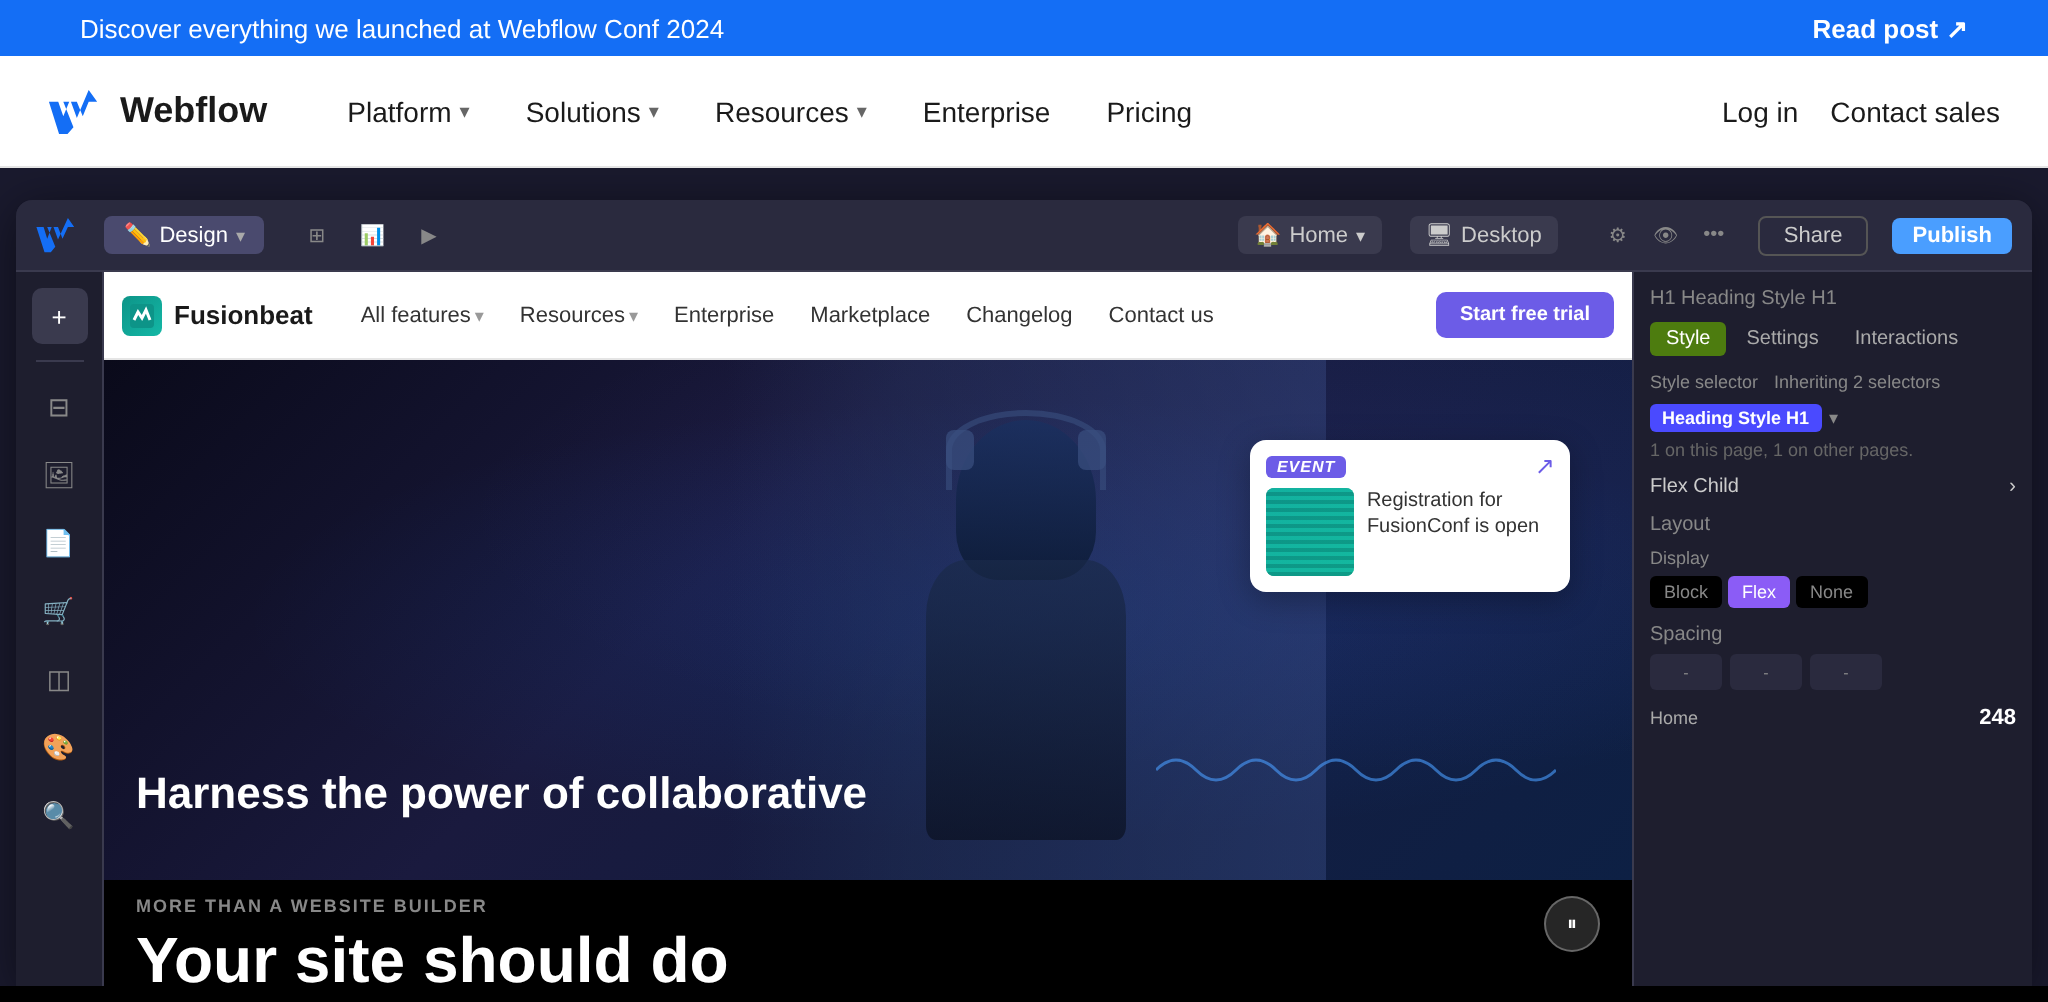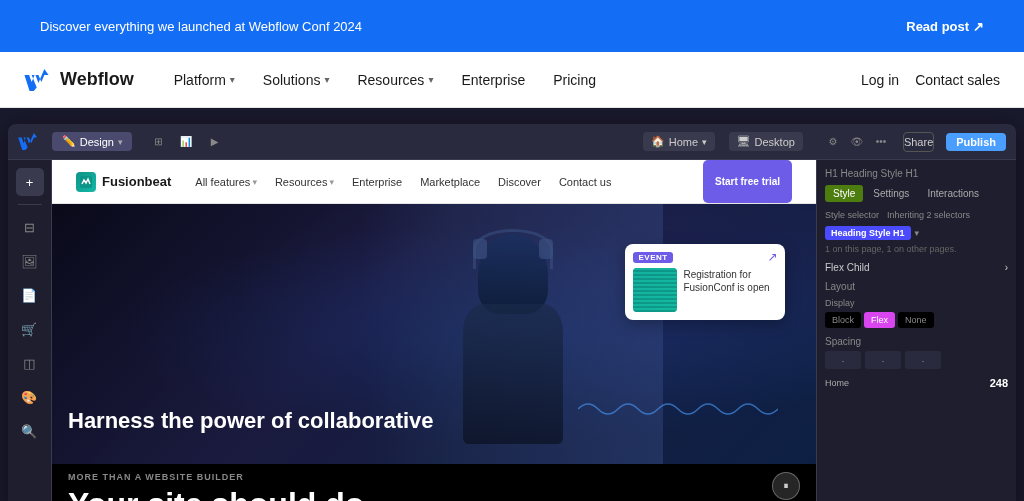--- a/index.html
+++ b/index.html
@@ -6,21 +6,21 @@
     body { font-family: -apple-system, BlinkMacSystemFont, 'Segoe UI', sans-serif; width: 1024px; height: 501px; overflow: hidden; background: #000; }
 
     
     .announcement-bar {
       background: #146ef5;
       color: #fff;
       display: flex;
       align-items: center;
       justify-content: space-between;
       padding: 0 40px;
-      height: 52px;
+      height: 28px;
       font-size: 13px;
     }
     .announcement-bar a {
       color: #fff;
       text-decoration: none;
       font-weight: 600;
       display: flex;
       align-items: center;
       gap: 4px;
     }
@@ -226,21 +226,21 @@
     }
     .rp-display-btn {
       padding: 3px 7px;
       font-size: 9px;
       background: #000000;
       color: #888;
       border-radius: 3px;
       cursor: pointer;
     }
     .rp-display-btn.active {
-      background: #d946ef;
+      background: #8b5cf6;
       color: #fff;
     }
     .rp-spacing-label { font-size: 10px; color: #888; margin-bottom: 4px; }
 
     
     .left-panel {
       position: absolute;
       left: 0;
       top: 36px;
       width: 44px;
@@ -288,21 +288,22 @@
       justify-content: space-between;
       align-items: center;
     }
     .preview-enterprise-bar a { color: #146ef5; text-decoration: none; }
     .preview-top-links { display: flex; gap: 12px; font-size: 9px; color: #666; }
 
     
     .preview-nav {
       background: #fff;
       display: flex;
-      padding: 0 24px;
+      align-items: center;
+      padding: 0 9px;
       height: 44px;
       border-bottom: 1px solid #e5e5e5;
     }
     .preview-nav-logo {
       display: flex;
       align-items: center;
       gap: 6px;
       font-weight: 700;
       font-size: 13px;
       color: #1a1a1a;
@@ -401,20 +402,21 @@
       padding: 6px 8px 4px;
     }
     .event-badge {
       background: #6c5ce7;
       color: #fff;
       border-radius: 3px;
       padding: 1px 5px;
       font-size: 8px;
       font-weight: 700;
       letter-spacing: 0.5px;
+      font-style: italic;
     }
     .event-expand { color: #6c5ce7; font-size: 12px; }
     .event-card-body {
       display: flex;
       gap: 6px;
       padding: 0 8px 8px;
     }
     .event-thumbnail {
       width: 44px;
       height: 44px;
@@ -574,21 +576,21 @@
         <span>🖥</span>
         <span>Desktop</span>
       </div>
 
       <div class="editor-top-right" style="margin-left:12px">
         <div class="editor-top-icons">
           <span class="et-icon">⚙</span>
           <span class="et-icon">👁</span>
           <span class="et-icon">•••</span>
         </div>
-        <button style="background:none;border:1px solid #555;color:#ccc;border-radius:4px;padding:3px 0;font-size:11px;cursor:pointer">Share</button>
+        <button style="background:none;border:1px solid #555;color:#ccc;border-radius:4px;padding:3px 12px;font-size:11px;cursor:pointer">Share</button>
         <button class="editor-action-btn">Publish</button>
       </div>
     </div>
 
     <div class="left-panel">
       <div class="left-panel-icon active">+</div>
       <div class="lp-divider"></div>
       <div class="left-panel-icon">⊟</div>
       <div class="left-panel-icon">🖼</div>
       <div class="left-panel-icon">📄</div>
@@ -655,21 +657,21 @@
           <div class="preview-nav-link">
             <span>All features</span>
             <span style="font-size:9px;color:#999">▾</span>
           </div>
           <div class="preview-nav-link">
             <span>Resources</span>
             <span style="font-size:9px;color:#999">▾</span>
           </div>
           <div class="preview-nav-link">Enterprise</div>
           <div class="preview-nav-link">Marketplace</div>
-          <div class="preview-nav-link">Discover</div>
+          <div class="preview-nav-link">Changelog</div>
           <div class="preview-nav-link">Contact us</div>
         </div>
         <button class="preview-cta">Start free trial</button>
       </div>
 
       <div class="preview-hero">
         <div class="preview-hero-bg"></div>
 
         <div class="preview-hero-person">
           <div style="position:relative;width:200px;height:220px">

